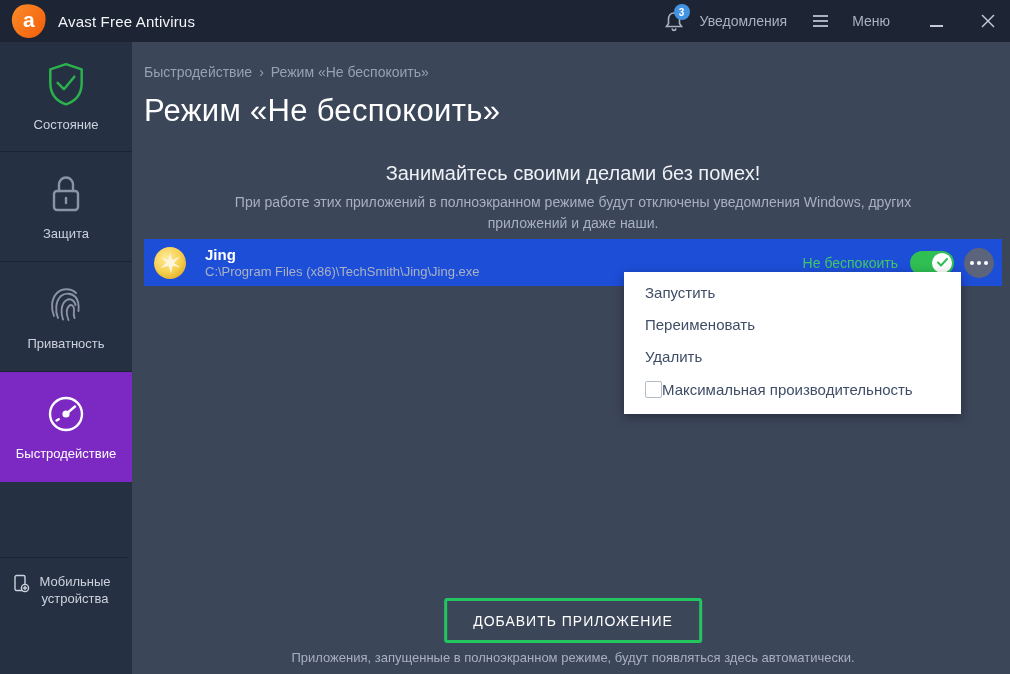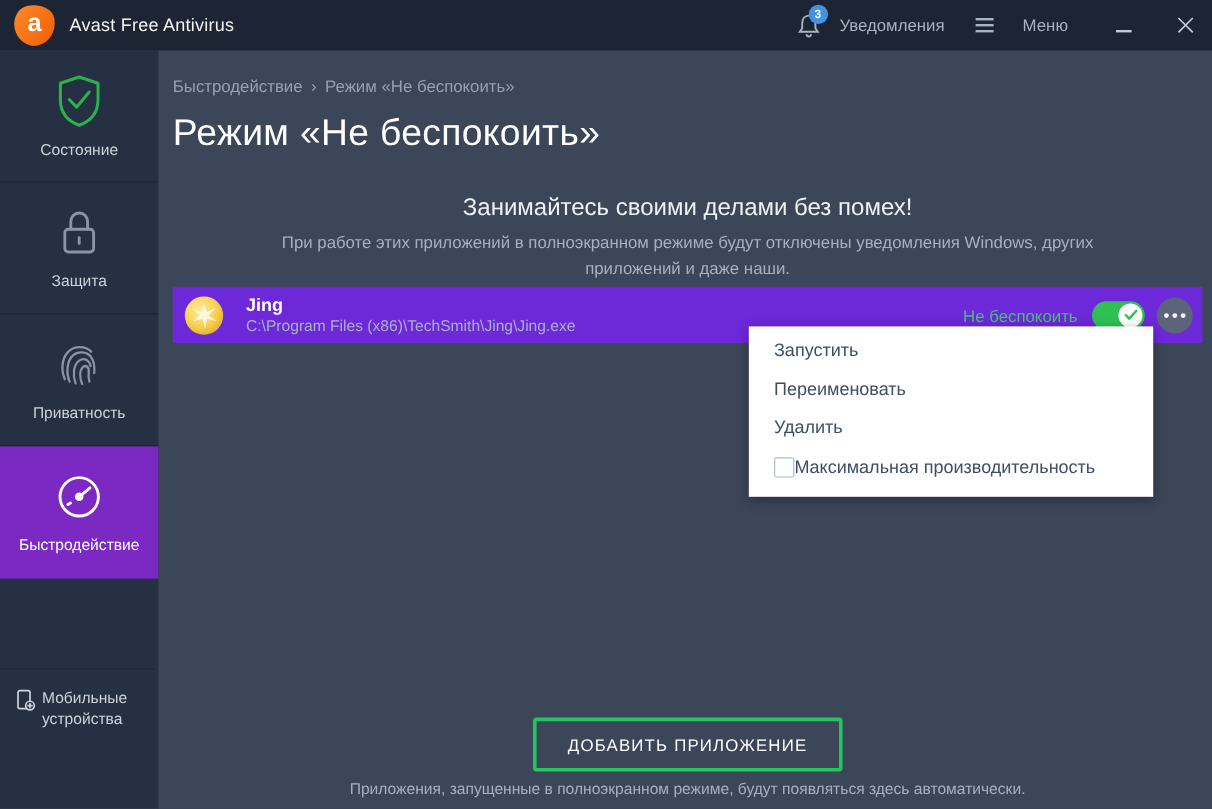--- a/index.html
+++ b/index.html
@@ -38,32 +38,32 @@
   .nav-item.active { background:#7c28c2; border-bottom:1px solid #7c28c2; }
   .nav-item.active .nav-label { color:#fff; }
   .side-bottom { position:absolute; bottom:0; left:0; width:128px; height:117px;
     border-top:1px solid #1b2433; display:flex; flex-direction:column; align-items:center; }
   .upgrade-btn { margin-top:16px; width:112px; height:38px; background:#2aaf4c; border:none;
     border-radius:3px; color:#fff; font-size:13px; font-weight:bold; letter-spacing:.5px;
     font-family:"Liberation Sans", sans-serif; cursor:pointer; }
   .mobile { margin-top:15px; display:flex; align-items:flex-start; justify-content:center;
     color:#cdd3de; font-size:13px; cursor:pointer; padding:0 6px; }
   .mobile svg { margin:1px 5px 0 0; flex:0 0 auto; }
-  .mobile .mobile-label { text-align:left; line-height:17px; max-width:80px; }
+  .mobile .mobile-label { text-align:center; line-height:17px; max-width:80px; }
 
   
   .main { position:absolute; top:42px; left:112px; width:922px; height:632px; background:#3c4659; }
   .breadcrumb { margin:22px 0 0 32px; font-size:14px; color:#97a1b3; }
   .breadcrumb .crumb { cursor:pointer; }
   .breadcrumb .sep { margin:0 7px; }
   .page-title { margin:13px 0 0 32px; color:#fff; font-size:31px; font-weight:300; letter-spacing:.3px; }
   .subtitle { margin-top:33px; text-align:center; color:#eef1f5; font-size:20px; font-weight:400; }
   .descr { margin:7px auto 0; text-align:center; color:#a8b0c0; font-size:14px; line-height:21px;
     max-width:700px; }
-  .app-row { margin:5px 32px 0 32px; height:47px; background:#6d28d9; display:flex; align-items:center; }
+  .app-row { margin:5px 32px 0 32px; height:47px; background:#1d4ed8; display:flex; align-items:center; }
   .avatar { width:34px; height:34px; margin-left:9px; border-radius:50%; flex:0 0 auto; }
   .app-info { margin-left:18px; }
   .app-name { color:#fff; font-size:15px; font-weight:bold; line-height:18px; }
   .app-path { color:#a9b2c2; font-size:13px; line-height:16px; }
   .row-right { margin-left:auto; display:flex; align-items:center; }
   .status-label { color:#41c768; font-size:14px; margin-right:12px; }
   .toggle { position:relative; width:44px; height:24px; background:#2fbf53; border-radius:12px;
     margin-right:10px; cursor:pointer; }
   .toggle-knob { position:absolute; top:2px; right:2px; width:20px; height:20px; background:#fff;
     border-radius:50%; display:flex; align-items:center; justify-content:center; }

